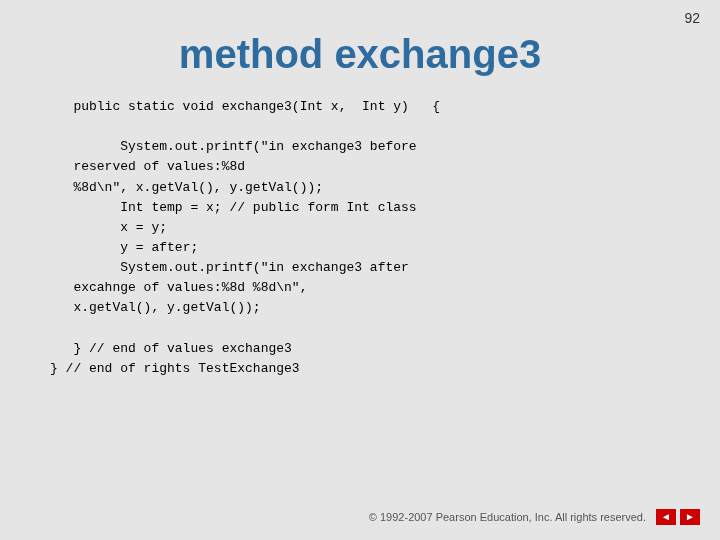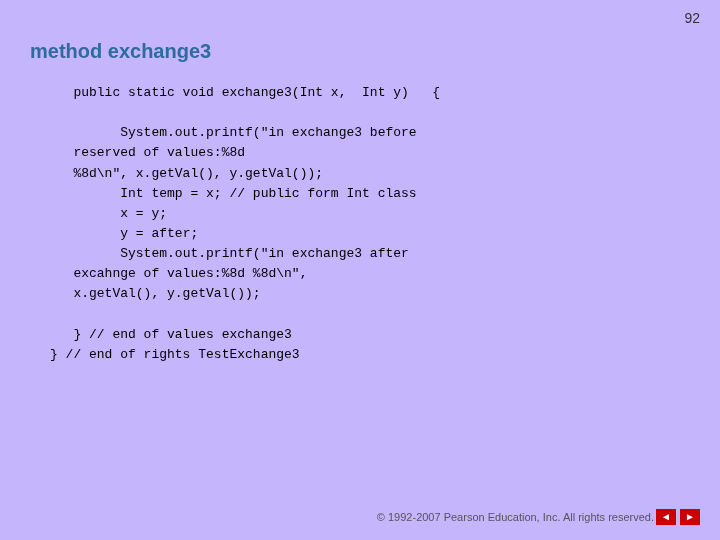--- a/index.html
+++ b/index.html
@@ -13,59 +13,60 @@
       height: 540px;
       background-color: #ffffff;
       font-family: Arial, sans-serif;
       position: relative;
       overflow: hidden;
     }
 
     .slide-container {
       width: 720px;
       height: 540px;
-      background: #c4b5fd;
+      background: #e5e5e5;
       position: relative;
       padding: 20px 30px 20px 30px;
     }
 
     .slide-number {
       position: absolute;
       top: 10px;
       right: 20px;
       font-size: 14px;
       color: #333;
       font-family: Arial, sans-serif;
     }
 
     .slide-title {
       color: #2e6b9e;
-      font-size: 20px;
+      font-size: 40px;
       font-weight: bold;
-      margin-top: 20px;
+      margin-top: 12px;
       margin-bottom: 20px;
       font-family: Arial, sans-serif;
+      text-align: center;
     }
 
     .code-block {
       font-family: 'Courier New', Courier, monospace;
       font-size: 13px;
       color: #000000;
       line-height: 1.55;
       margin-left: 20px;
       white-space: pre;
     }
 
     .footer {
       position: absolute;
       bottom: 15px;
       right: 20px;
       display: flex;
       align-items: center;
-      gap: 2px;
+      gap: 10px;
     }
 
     .footer-text {
       font-size: 11px;
       color: #555;
       font-family: Arial, sans-serif;
     }
 
     .nav-buttons {
       display: flex;

